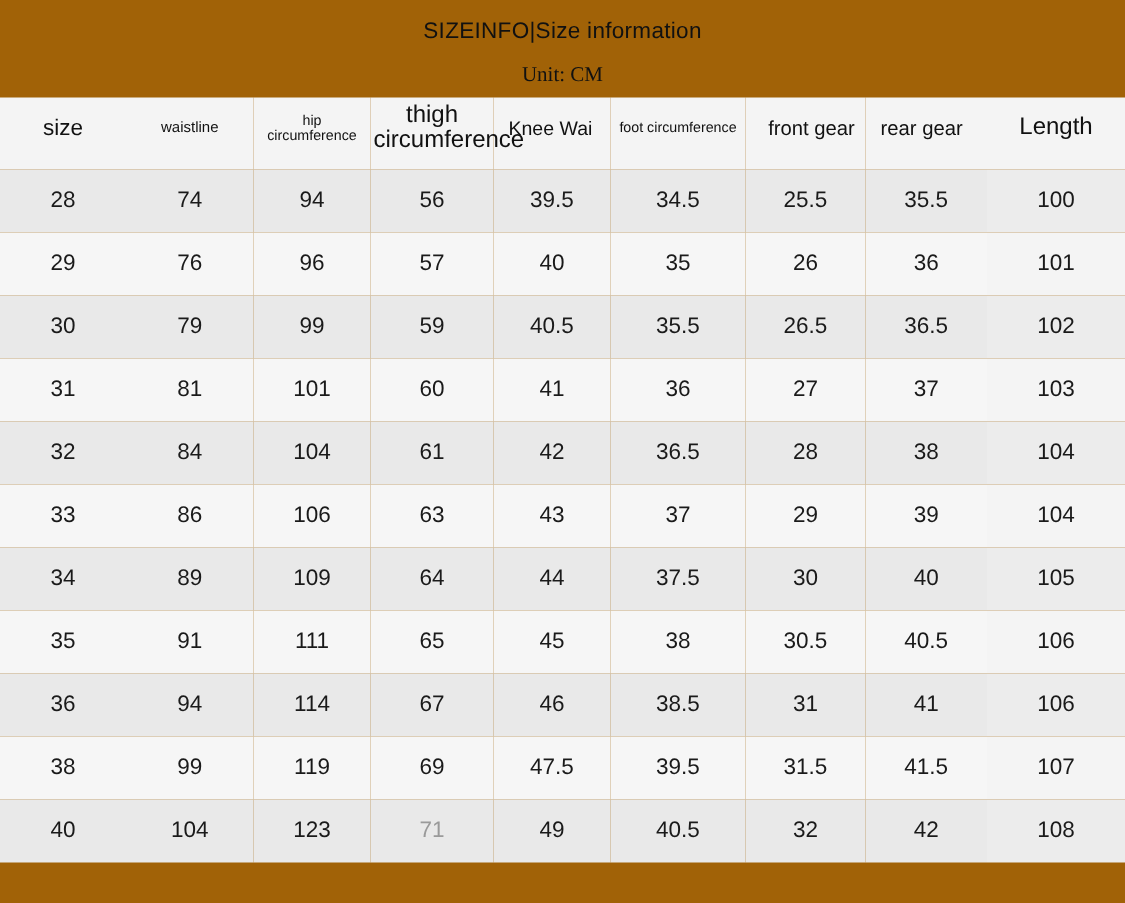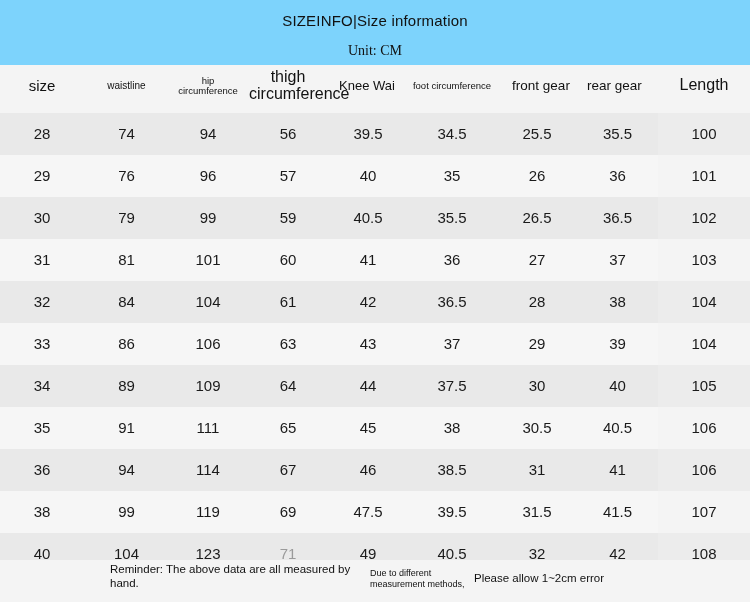--- a/index.html
+++ b/index.html
@@ -11,21 +11,21 @@
     height: 602px;
     background: #f5f5f5;
     font-family: "Liberation Sans", sans-serif;
     color: #1a1a1a;
     overflow: hidden;
   }
   .sheet {
     width: 750px;
     height: 602px;
     position: relative;
-    background: #7dd3fc;
+    background: #a16207;
   }
   .title {
     text-align: center;
     font-size: 15px;
     color: #111;
     padding-top: 12px;
     letter-spacing: 0.2px;
   }
   .unit {
     text-align: center;
@@ -271,19 +271,14 @@
           <td class="faded">71</td>
           <td>49</td>
           <td>40.5</td>
           <td>32</td>
           <td>42</td>
           <td class="last-col">108</td>
         </tr>
       </tbody>
   </table>
 
-  <div class="footer">
-    <div class="foot-a">Reminder: The above data are all measured by hand.</div>
-    <div class="foot-b">Due to different measurement methods,</div>
-    <div class="foot-c">Please allow 1~2cm error</div>
-  </div>
 
 </div>
 
 </body></html>

